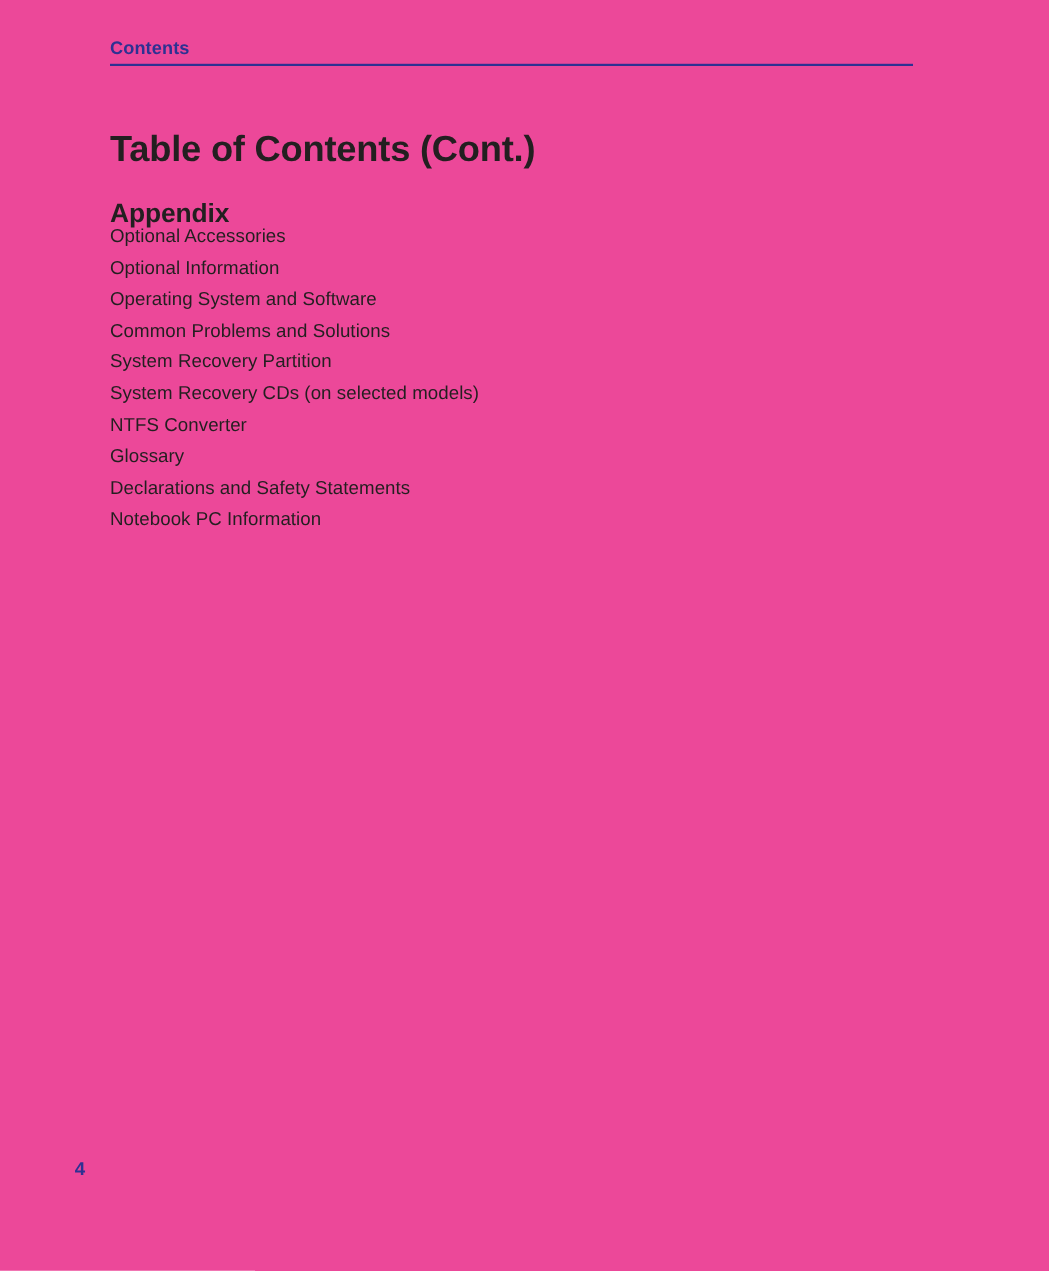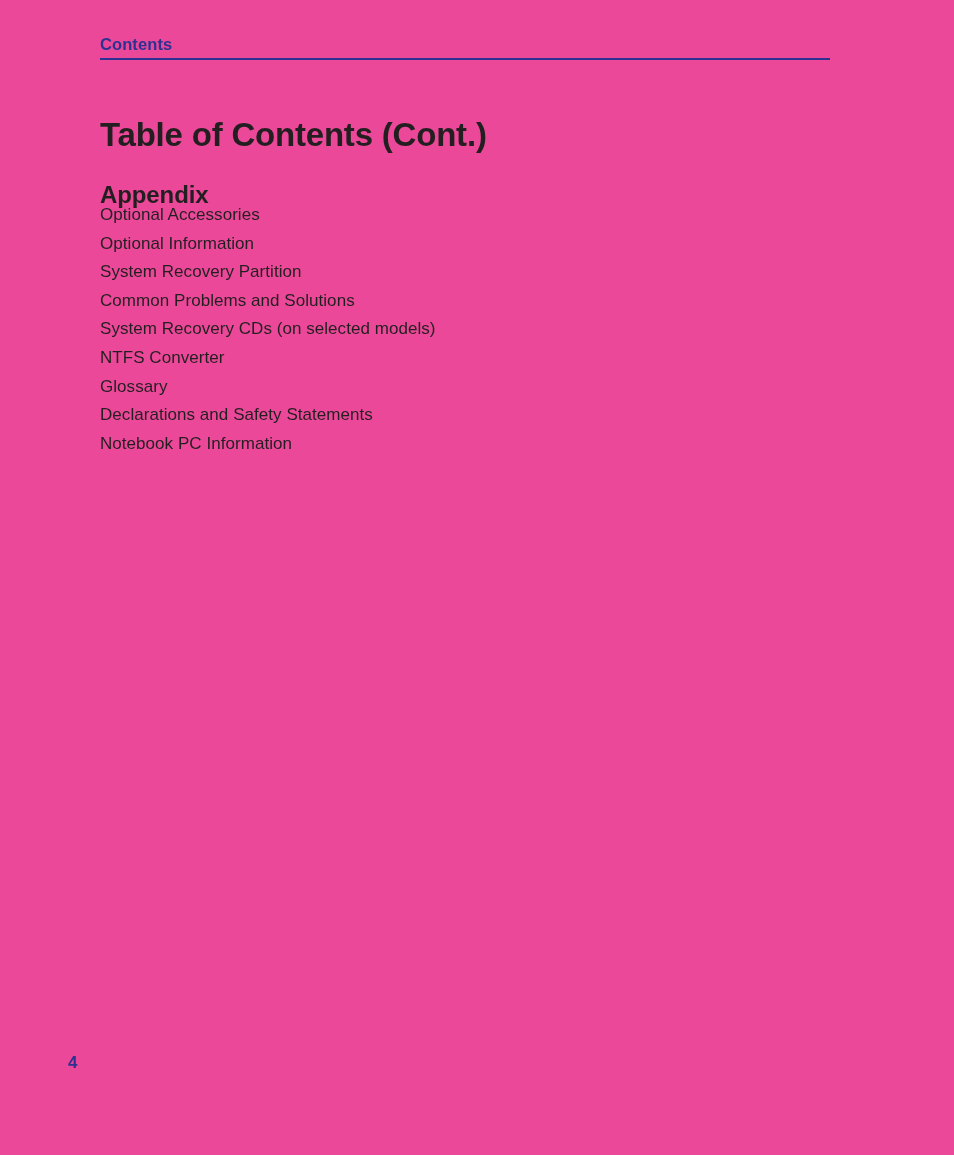--- a/index.html
+++ b/index.html
@@ -110,22 +110,23 @@
 
   <div class="head-rule"></div>
 
   <h1 class="page-title">Table of Contents (Cont.)</h1>
 
   <h2 class="section-heading">Appendix</h2>
 
   <ul class="toc-list">
     <li class="toc-entry">Optional Accessories</li>
     <li class="toc-entry">Optional Information</li>
+    <li class="toc-entry">Operating System and Software</li>
+    <li class="toc-entry">Common Problems and Solutions</li>
     <li class="toc-entry">System Recovery Partition</li>
-    <li class="toc-entry">Common Problems and Solutions</li>
     <li class="toc-entry">System Recovery CDs (on selected models)</li>
     <li class="toc-entry">NTFS Converter</li>
     <li class="toc-entry">Glossary</li>
     <li class="toc-entry">Declarations and Safety Statements</li>
     <li class="toc-entry">Notebook PC Information</li>
   </ul>
 
   <div class="page-number">4</div>
 
 </div>

